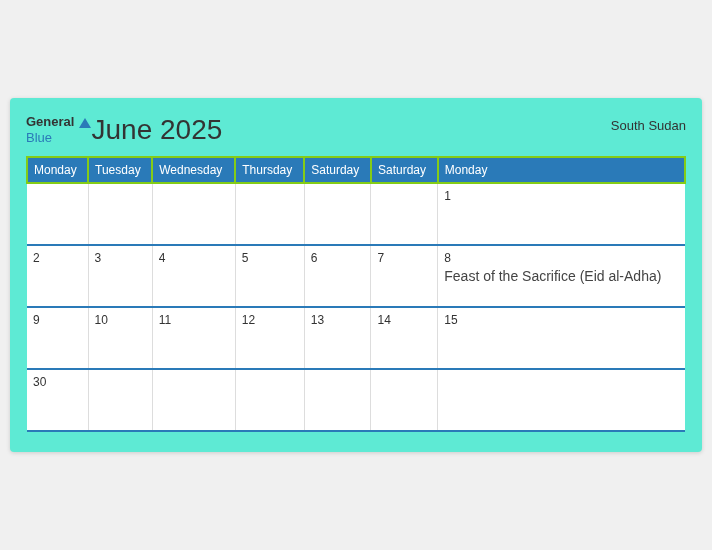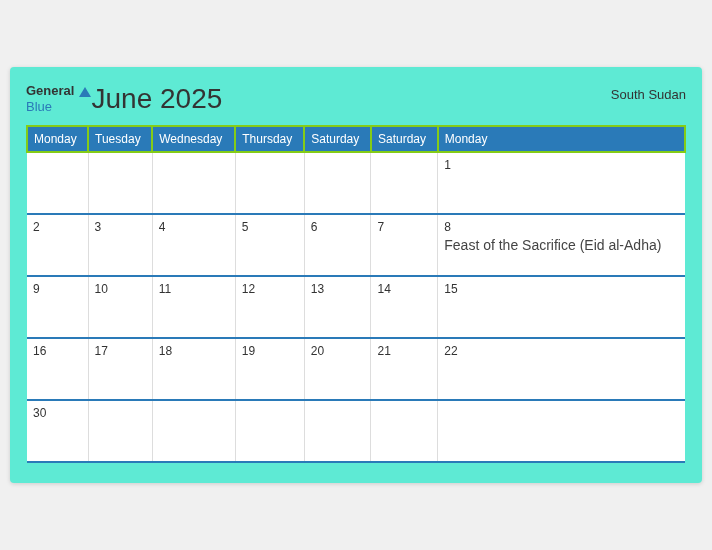--- a/index.html
+++ b/index.html
@@ -192,43 +192,20 @@
           </td>
           <td>
             <div class="day-number">14</div>
           </td>
           <td>
             <div class="day-number">15</div>
           </td>
         </tr>
         <tr>
           <td>
-            <div class="day-number">16</div>
-          </td>
-          <td>
-            <div class="day-number">17</div>
-          </td>
-          <td>
-            <div class="day-number">18</div>
-          </td>
-          <td>
-            <div class="day-number">19</div>
-          </td>
-          <td>
-            <div class="day-number">20</div>
-          </td>
-          <td>
-            <div class="day-number">21</div>
-          </td>
-          <td>
-            <div class="day-number">22</div>
-          </td>
-        </tr>
-        <tr>
-          <td>
             <div class="day-number">30</div>
           </td>
           <td class="empty-cell"></td>
           <td class="empty-cell"></td>
           <td class="empty-cell"></td>
           <td class="empty-cell"></td>
           <td class="empty-cell"></td>
           <td class="empty-cell"></td>
         </tr>
       </tbody>

